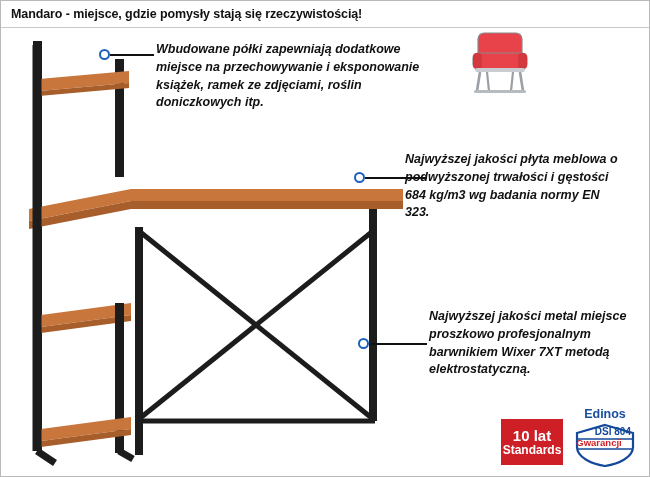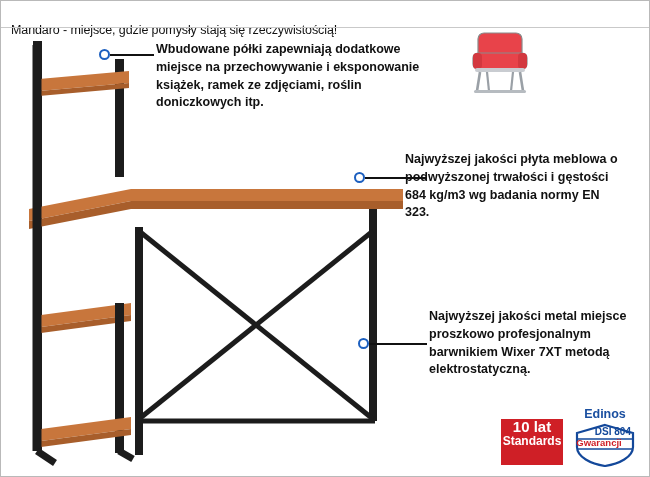--- a/index.html
+++ b/index.html
@@ -18,25 +18,24 @@
     border: 1px solid #b9b9b9;
     box-sizing: border-box;
     overflow: hidden;
   }
   
   .header-title {
     position: absolute;
     left: 10px;
     top: 6px;
     font-size: 12.5px;
-    font-weight: normal;
+    font-weight: bold;
     color: #111111;
     letter-spacing: -0.1px;
     white-space: nowrap;
-    margin-top: 16px;
   }
   .header-rule {
     position: absolute;
     left: 0;
     top: 26px;
     width: 648px;
     height: 1px;
     background: #c9c9c9;
   }
   
@@ -71,20 +70,21 @@
     width: 410px;
     height: 440px;
   }
   
   .callout {
     position: absolute;
     font-size: 12.5px;
     font-weight: bold;
     color: #111111;
     line-height: 1.42;
+    font-style: italic;
   }
   #callout-1 { left: 155px; top: 40px;  width: 270px; }
   #callout-2 { left: 404px; top: 150px; width: 215px; }
   #callout-3 { left: 428px; top: 307px; width: 215px; }
 
   .leader {
     position: absolute;
     background: #111111;
     height: 1.6px;
   }
@@ -102,20 +102,21 @@
     position: absolute;
     left: 500px;
     top: 418px;
     width: 62px;
     height: 46px;
     background: #cf1f26;
     color: #ffffff;
     display: flex;
     flex-direction: column;
     align-items: center;
+    justify-content: center;
     line-height: 1.05;
   }
   .badge-warranty .big {
     font-size: 15px;
     font-weight: bold;
   }
   .badge-warranty .small {
     font-size: 12px;
     font-weight: bold;
   }

